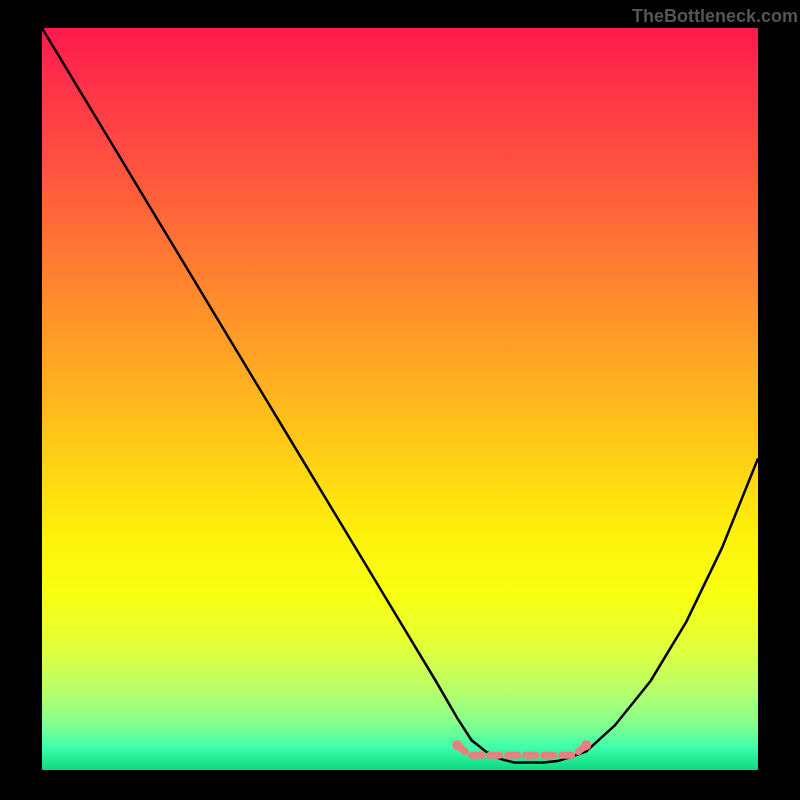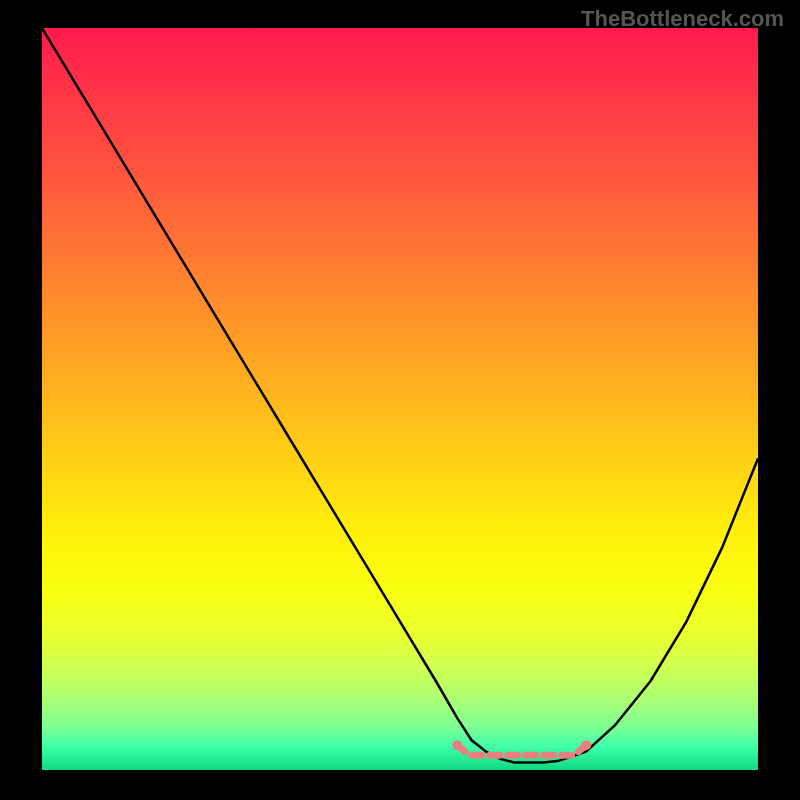--- a/index.html
+++ b/index.html
@@ -7,23 +7,23 @@
     width: 800px;
     height: 800px;
     background: #000;
     position: relative;
     font-family: Arial, sans-serif;
     overflow: hidden;
   }
   .watermark {
     position: absolute;
     top: 6px;
-    right: 16px;
+    right: 2px;
     color: #555;
-    font-size: 22px;
+    font-size: 18px;
     font-weight: bold;
     z-index: 10;
   }
   .plot-area {
     position: absolute;
     left: 42px;
     top: 28px;
     width: 716px;
     height: 742px;
   }

